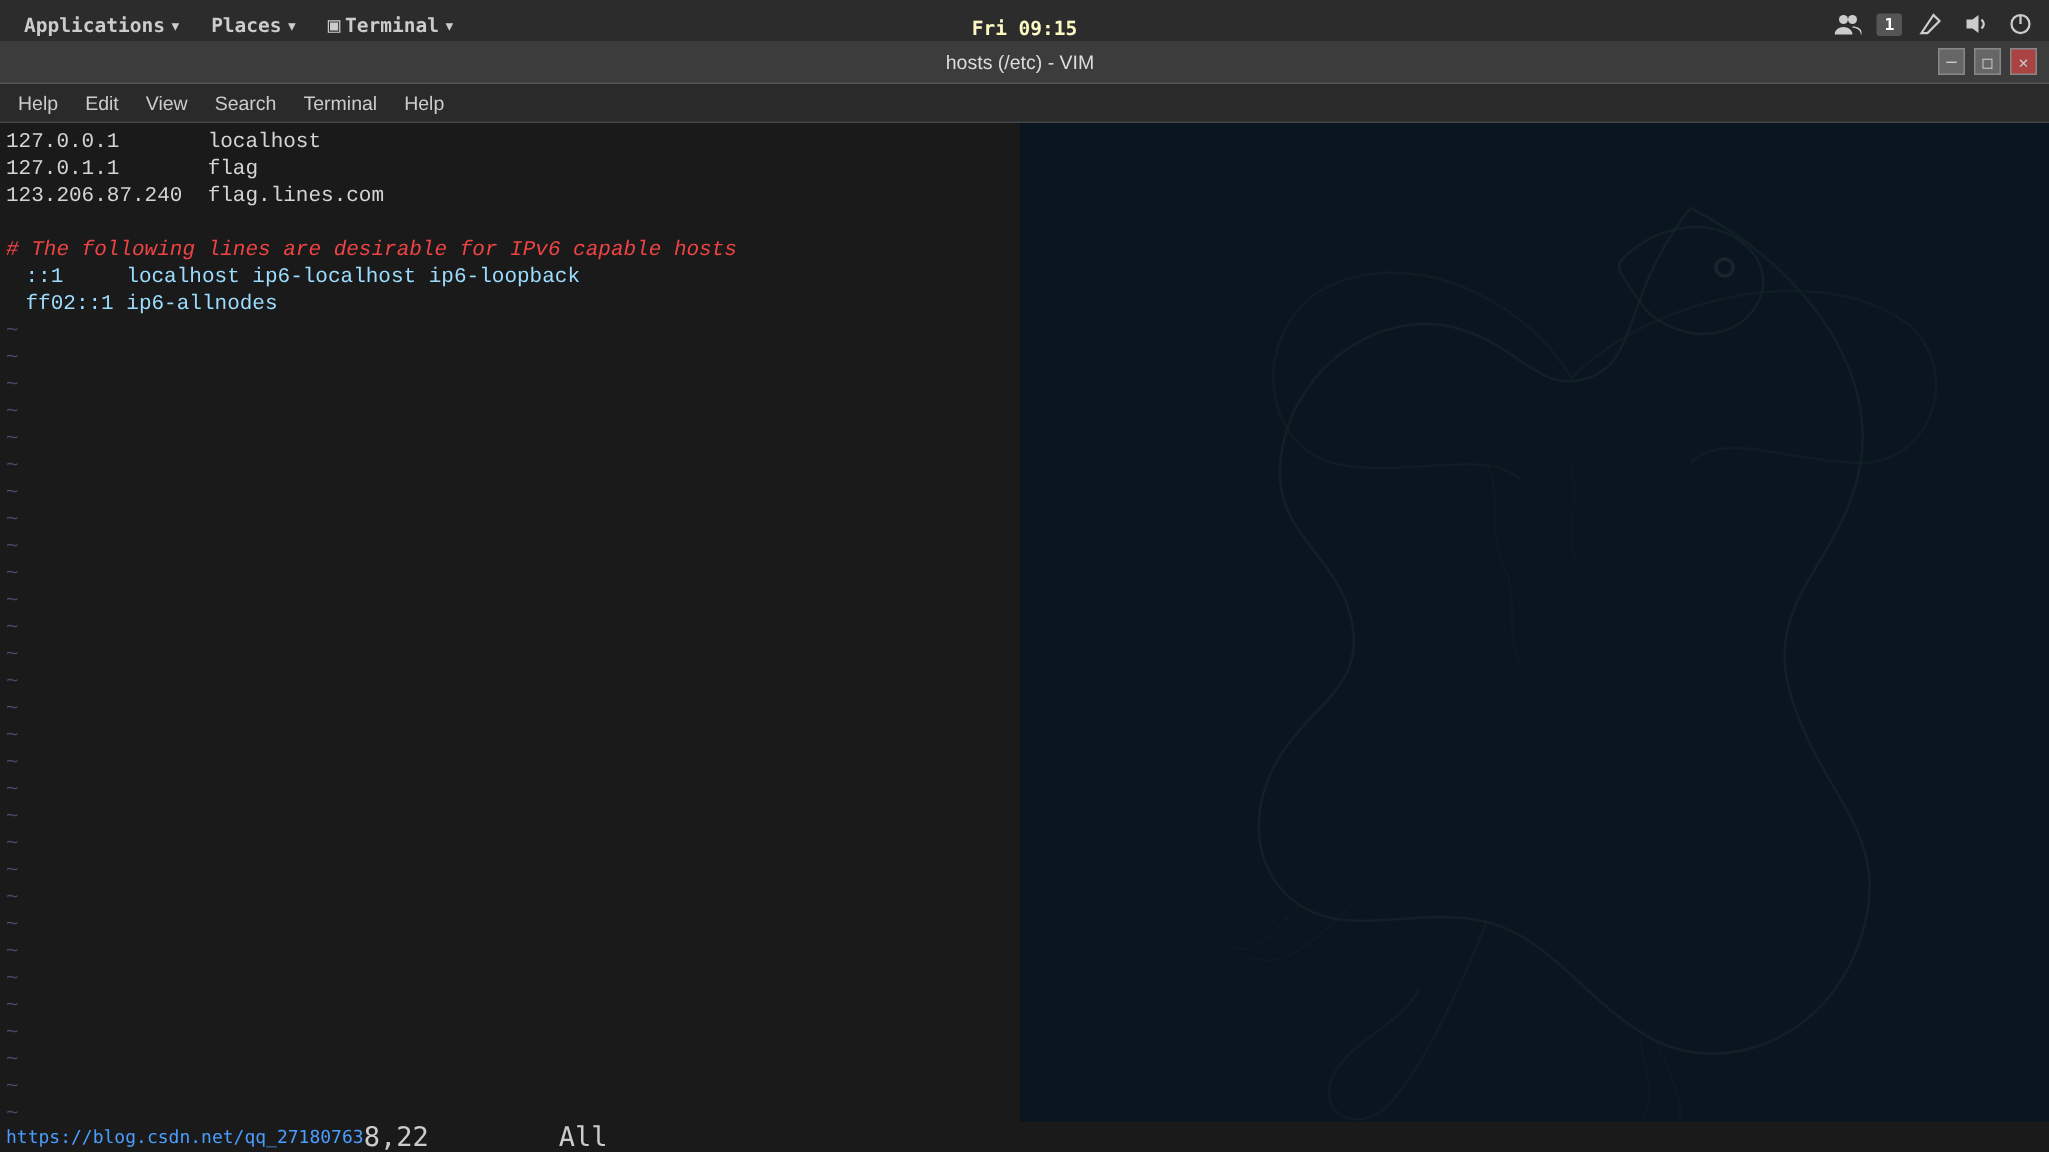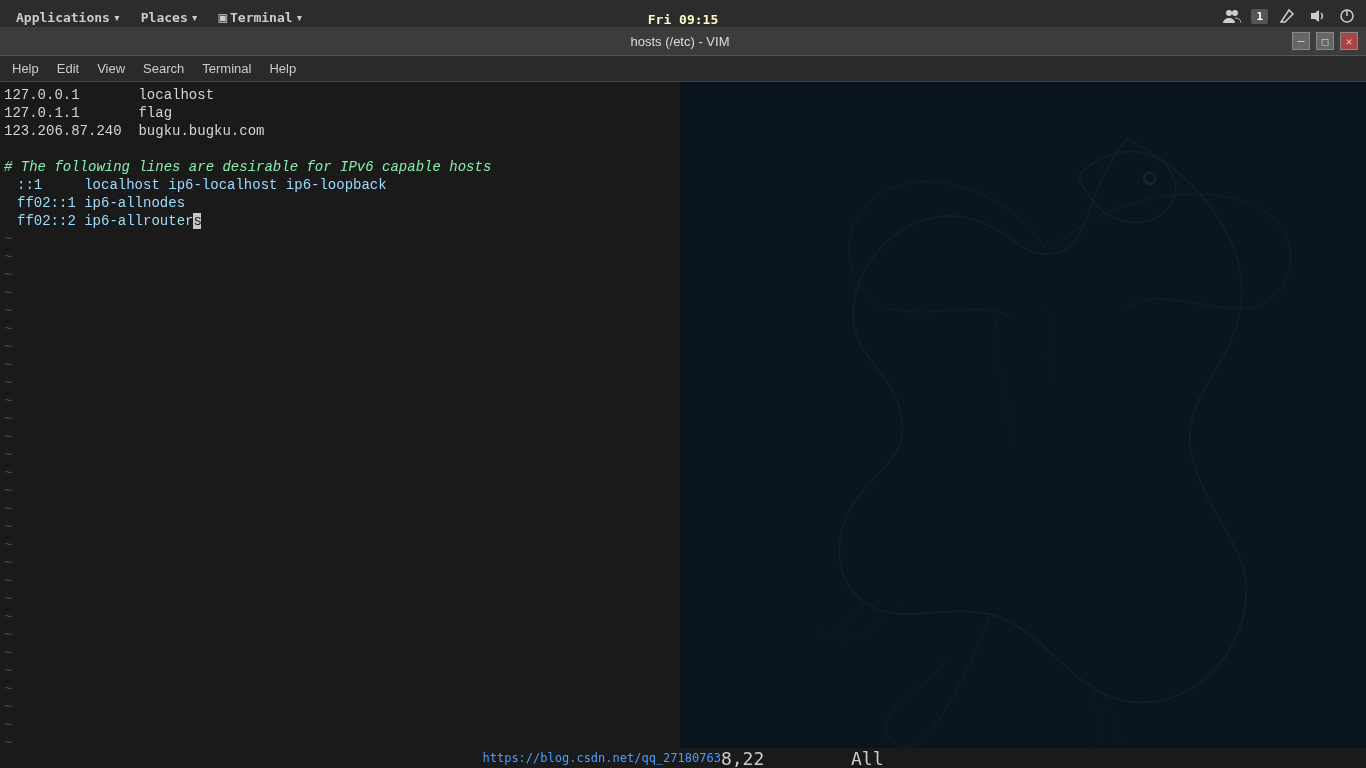--- a/index.html
+++ b/index.html
@@ -187,42 +187,42 @@
       display: flex;
       align-items: center;
       min-height: 18px;
       font-size: 14px;
       font-family: 'Courier New', monospace;
       color: #d4d4d4;
       white-space: pre;
       padding: 0 4px;
     }
 
-    .vim-line.comment { color: #86efac; font-style: italic; }
+    .vim-line.comment { color: #ef4444; font-style: italic; }
     .vim-line.tilde { color: #4a4a6a; }
     .vim-line.ipv6-host { color: #9cdcfe; padding-left: 17px; }
 
     .cursor-block {
       display: inline-block;
       background: #c8c8c8;
       color: #1a1a1a;
       width: 8px;
     }
 
     
     #vim-statusbar {
       position: absolute;
       bottom: 0;
       left: 0;
       width: 100%;
       height: 20px;
       background: #1a1a1a;
       display: flex;
       align-items: center;
-      justify-content: center;
+      justify-content: flex-start;
       padding: 0 4px;
       z-index: 20;
     }
     .status-url {
       color: #4a9eff;
       font-size: 12px;
       font-family: monospace;
     }
     .status-pos {
       color: #ccc;
@@ -624,31 +624,30 @@
       </div>
     </div>
 
     <div id="vim-editor">
       <div id="vim-text">
 
         <div class="vim-line">127.0.0.1	localhost</div>
 
         <div class="vim-line">127.0.1.1	flag</div>
 
-        <div class="vim-line">123.206.87.240	bugku.bugku.com</div>
+        <div class="vim-line">123.206.87.240	flag.lines.com</div>
 
         <div class="vim-line">&nbsp;</div>
 
         <div class="vim-line comment"># The following lines are desirable for IPv6 capable hosts</div>
 
         <div class="vim-line ipv6-host">::1     localhost ip6-localhost ip6-loopback</div>
 
         <div class="vim-line ipv6-host">ff02::1 ip6-allnodes</div>
 
-        <div class="vim-line ipv6-host">ff02::2 ip6-allrouter<span class="cursor-block">s</span></div>
 
         <div class="vim-line tilde">~</div>
         <div class="vim-line tilde">~</div>
         <div class="vim-line tilde">~</div>
         <div class="vim-line tilde">~</div>
         <div class="vim-line tilde">~</div>
         <div class="vim-line tilde">~</div>
         <div class="vim-line tilde">~</div>
         <div class="vim-line tilde">~</div>
         <div class="vim-line tilde">~</div>

